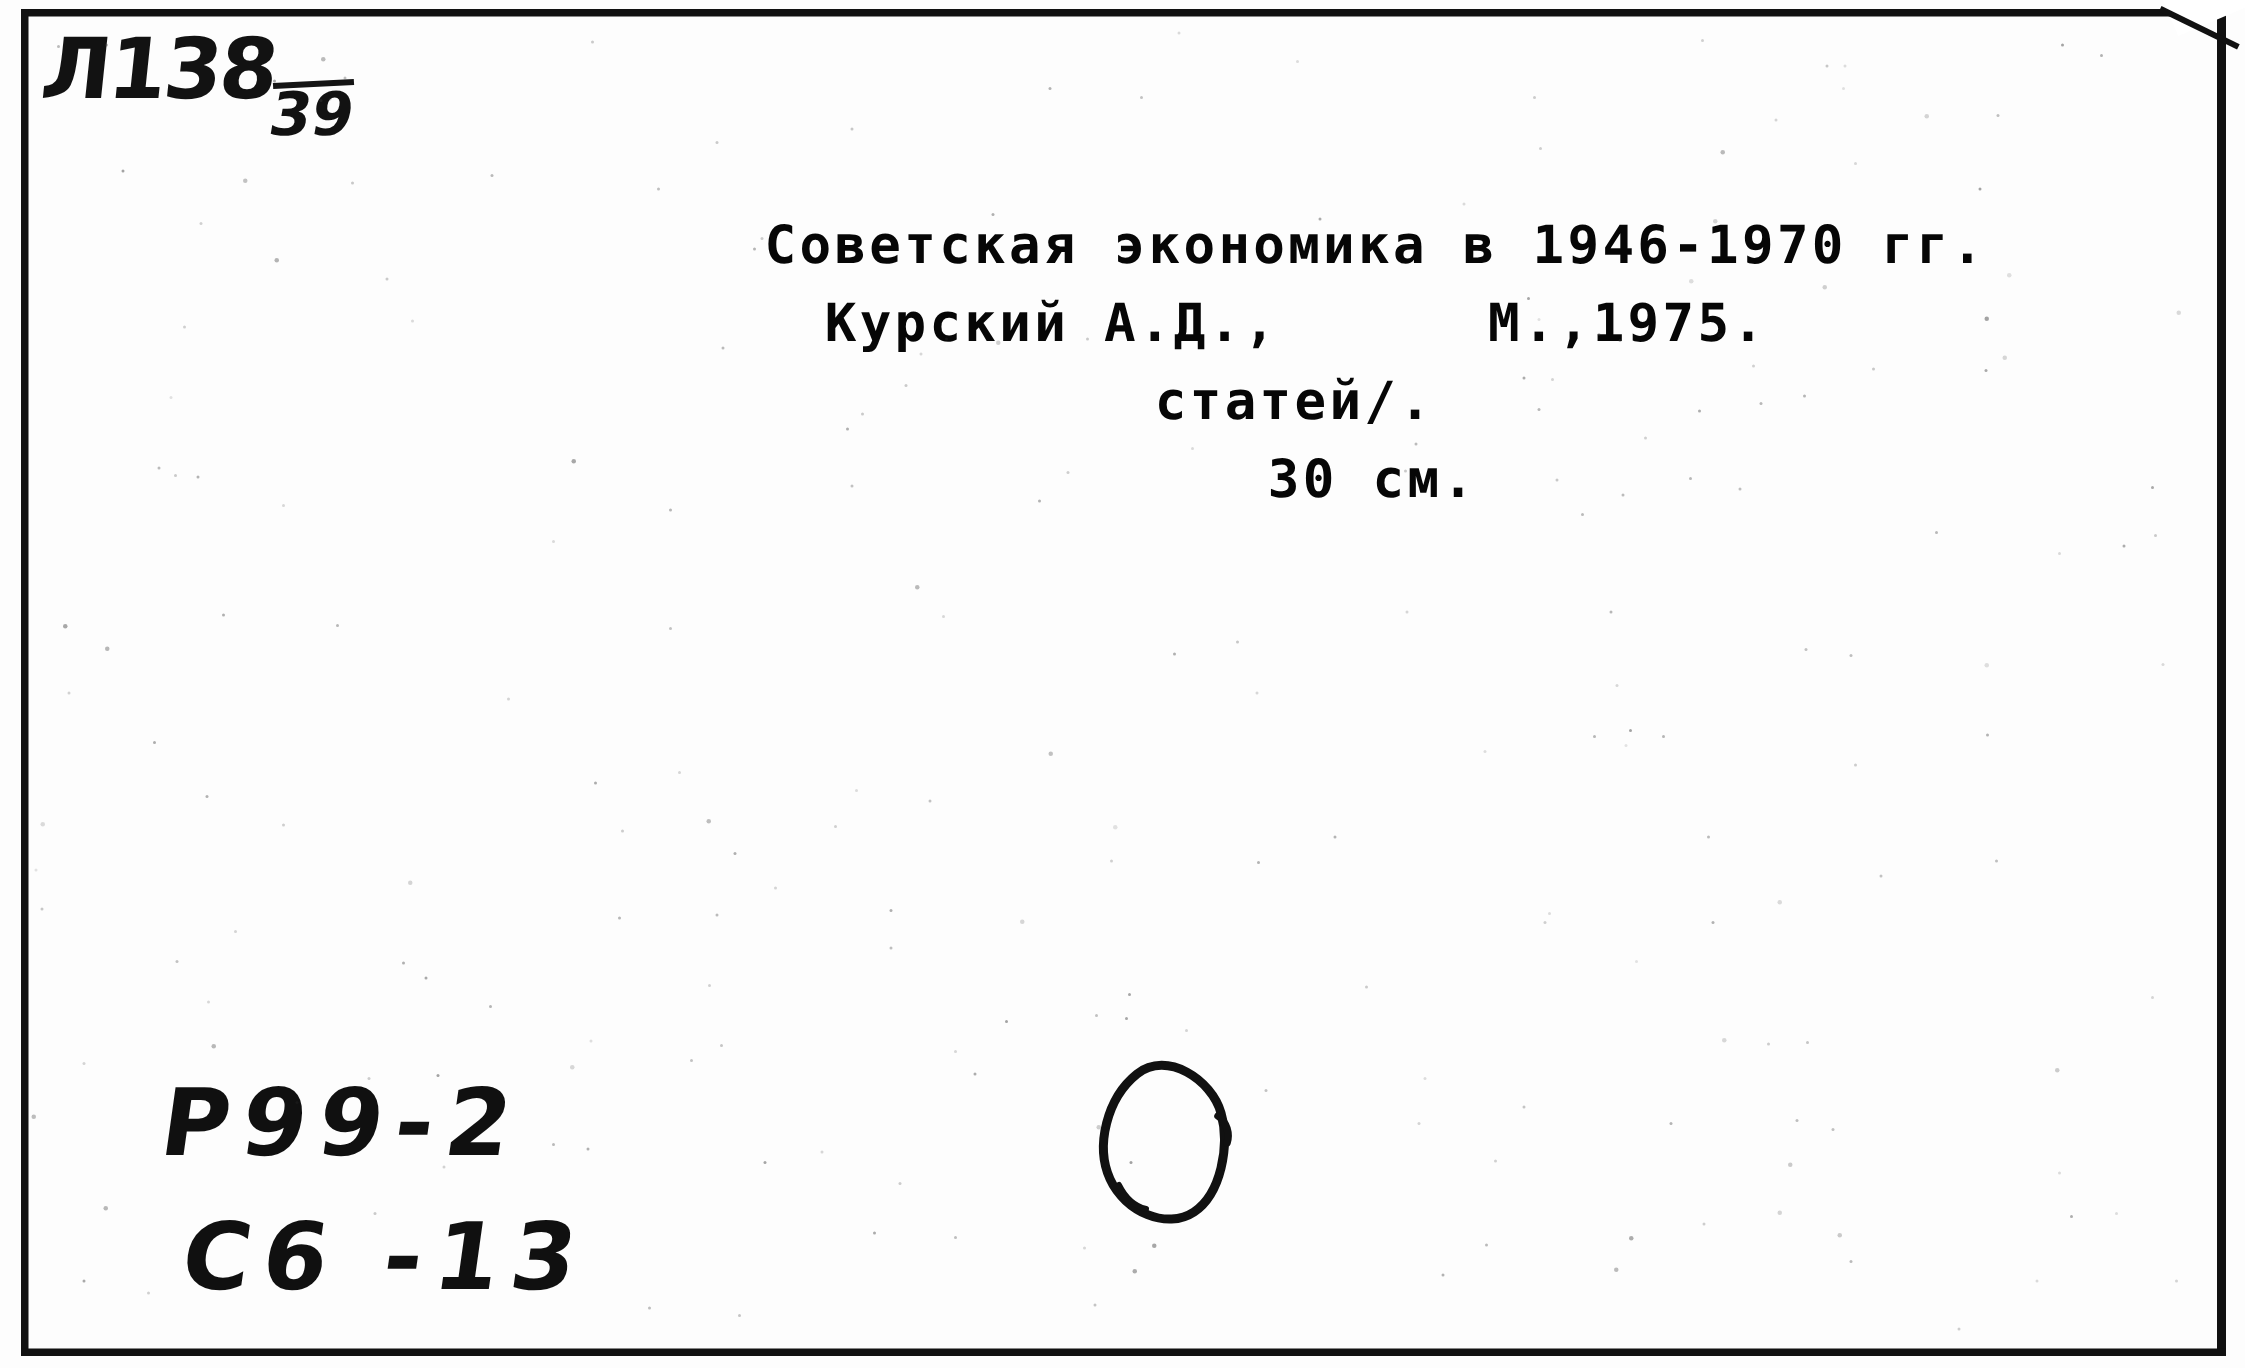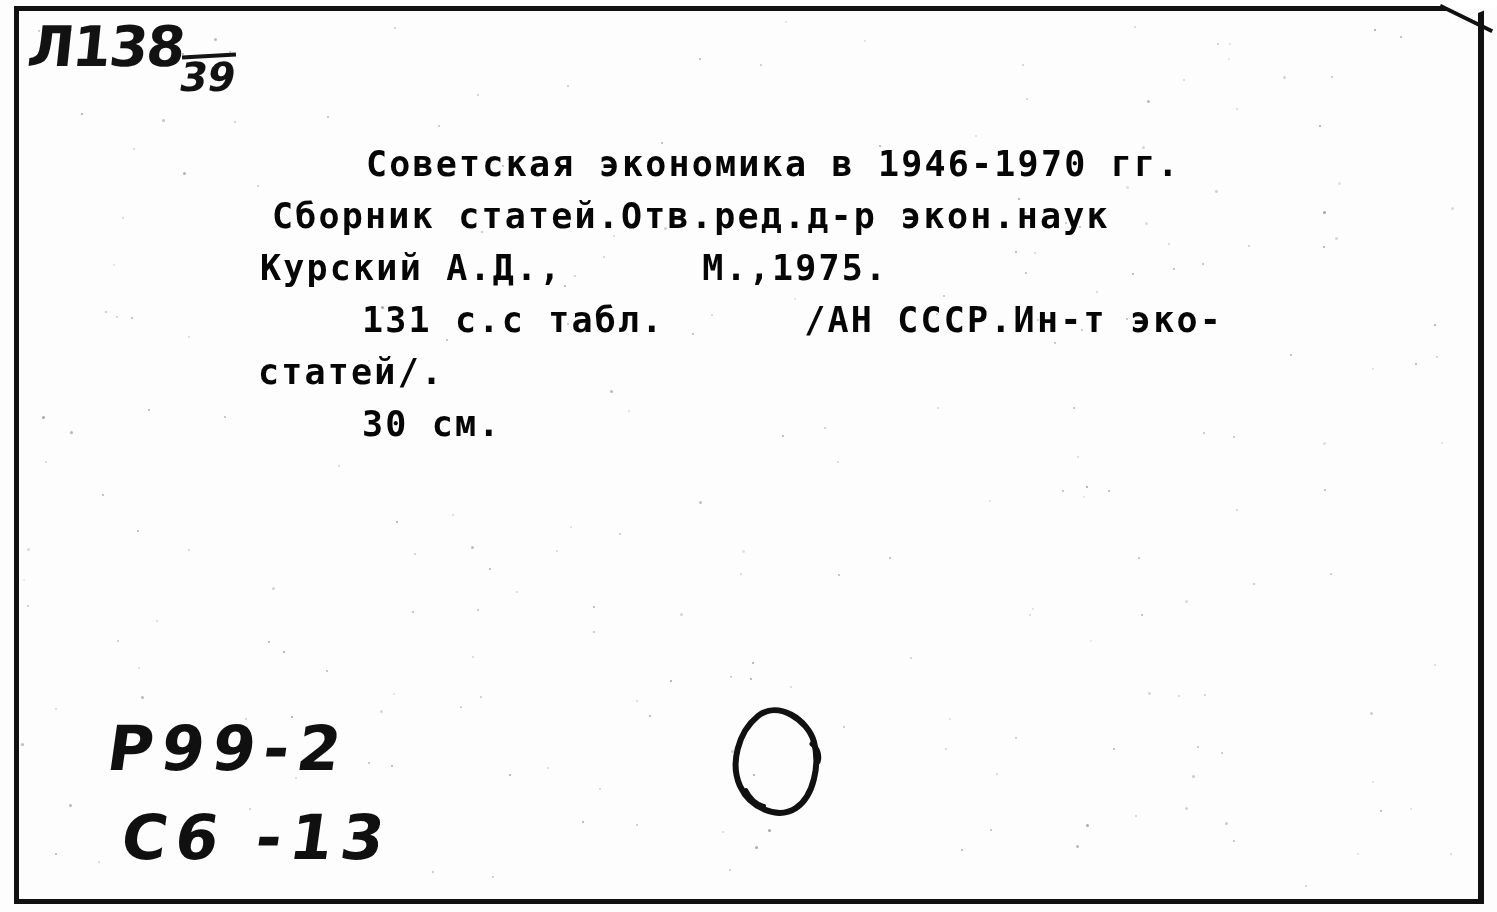--- a/index.html
+++ b/index.html
@@ -120,20 +120,21 @@
     font-family: "DejaVu Sans Mono", monospace;
     font-size: 35px;
     line-height: 52px;
     letter-spacing: 2.2px;
     font-weight: 700;
   }
   #typed .ln {
     white-space: pre;
     display: block;
     filter: contrast(1.2);
+    text-align: center;
   }
   #typed .ln.indent {
     padding-left: 104px;
   }
   #typed .ln.hang {
     padding-left: 16px;
   }
   #typed .ln.l0 { margin-left: 4px; }
   #typed .ln.l1 { margin-left: -2px; }
   #typed .ln.l2 { margin-left: 2px; }
@@ -186,23 +187,21 @@
   <div class="corner-cut-line"></div>
 
   <div id="shelfmark">
     <span class="num">Л138</span>
     <span class="frac-bar"></span>
     <span class="den">39</span>
   </div>
 
   <div id="typed">
     <span class="ln indent l0">Советская экономика в 1946-1970 гг.</span>
-    <span class="ln hang l1">Сборник статей.Отв.ред.д-р экон.наук</span>
     <span class="ln l2">Курский А.Д.,      М.,1975.</span>
-    <span class="ln indent">131 с.с табл.      /АН СССР.Ин-т эко-</span>
     <span class="ln l4">статей/.</span>
     <span class="ln indent">30 см.</span>
   </div>
 
   <div id="callnums">
     <span class="row1">Р99-2</span>
     <span class="row2">С6 -13</span>
   </div>
 
   <div id="blob">

